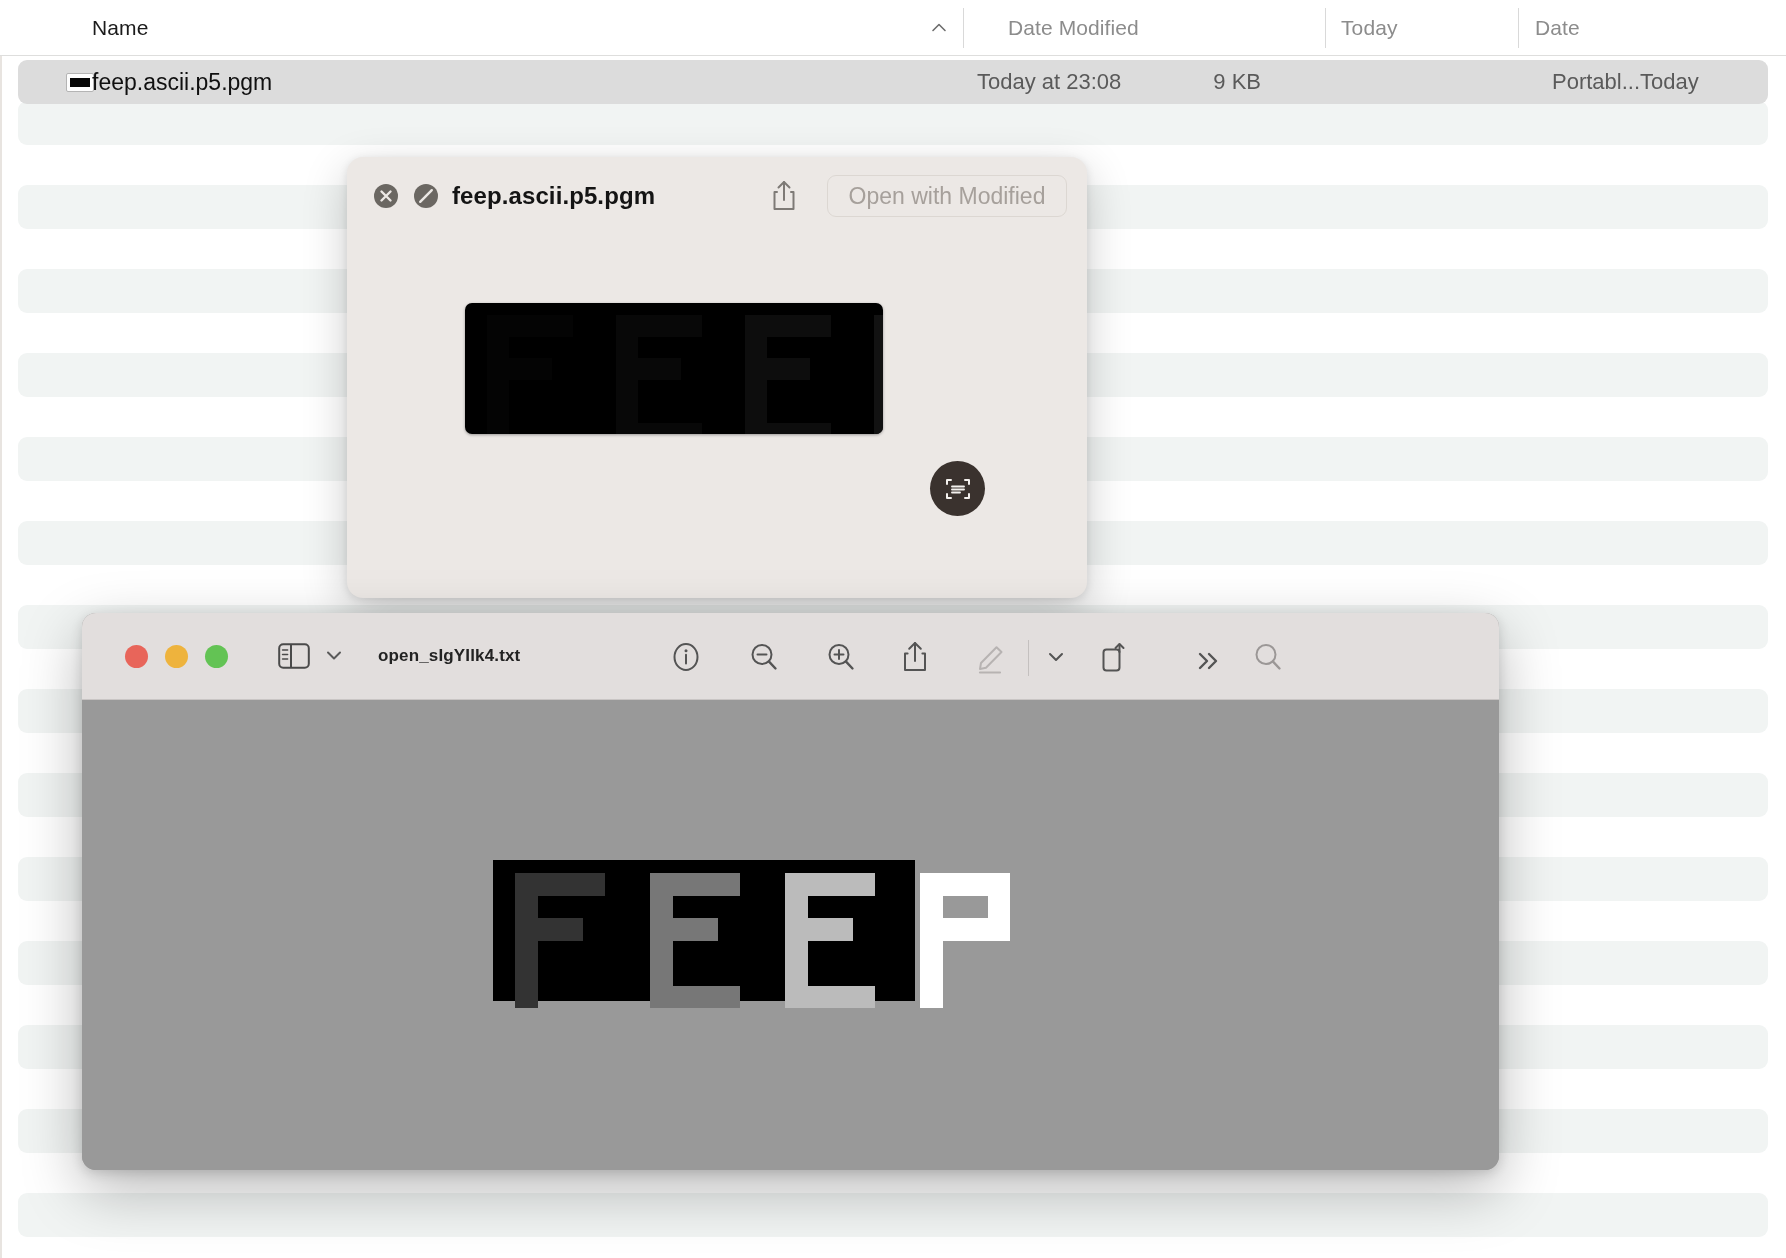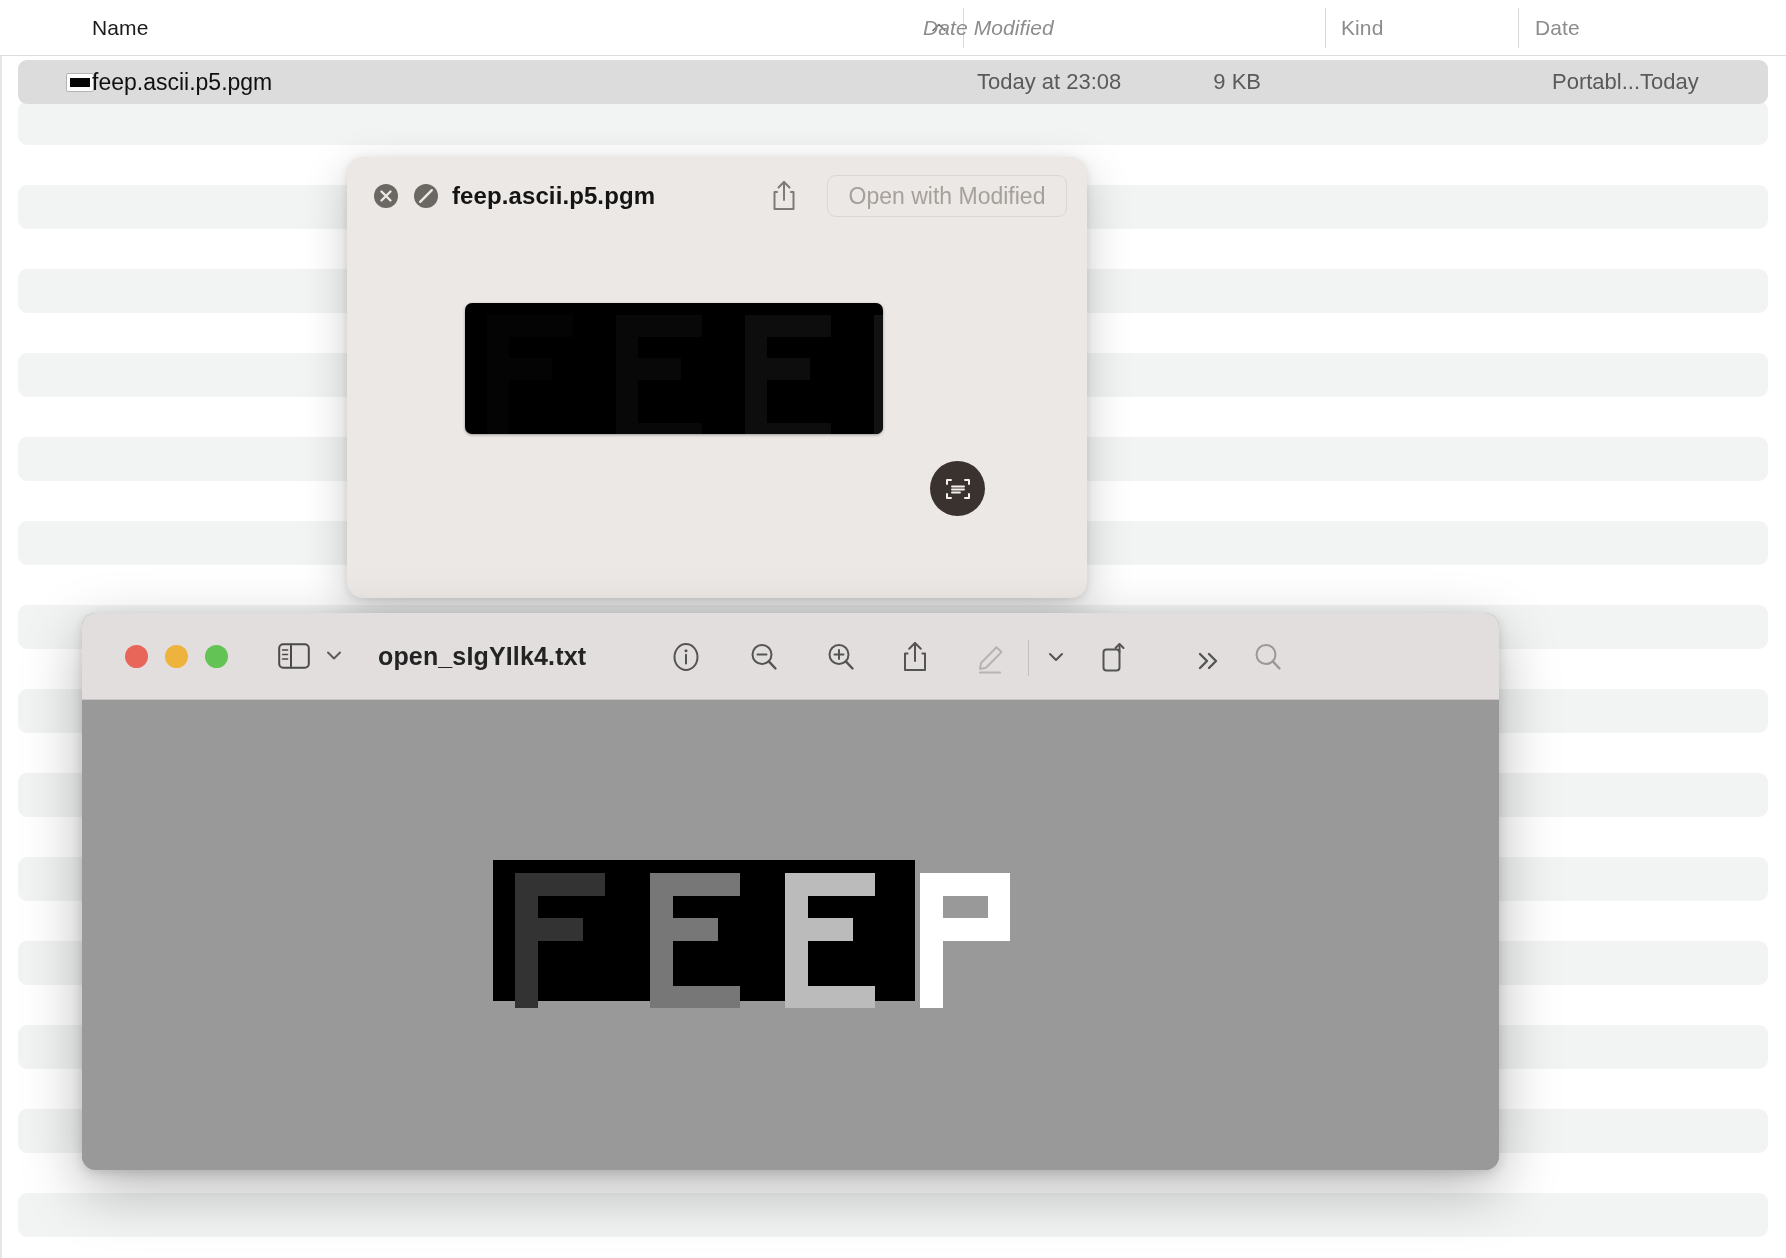--- a/index.html
+++ b/index.html
@@ -54,21 +54,21 @@
     color: #8c8c8c;
     letter-spacing: 0.1px;
     white-space: nowrap;
   }
 
   .col-header .cell.name {
     left: 92px;
     color: #1b1b1b;
     font-weight: 500;
   }
-  .col-header .cell.date   { left: 923px; font-style: italic; }
+  .col-header .cell.date   { left: 1008px; }
   .col-header .cell.size   { left: 1341px; }
   .col-header .cell.kind   { left: 1535px; }
 
   .col-divider {
     position: absolute;
     top: 8px;
     height: 40px;
     width: 1px;
     background: #d9d9d9;
   }
@@ -323,21 +323,21 @@
   }
   .pv-sidebar-icon svg, .pv-sidebar-chev svg { display: block; }
 
   .pv-title {
     position: absolute;
     left: 296px;
     top: 26px;
     height: 34px;
     display: flex;
     align-items: center;
-    font-size: 25px;
+    font-size: 17px;
     font-weight: 700;
     color: #232323;
     letter-spacing: 0.15px;
     white-space: nowrap;
   }
 
   .pv-tool {
     position: absolute;
     top: 26px;
     width: 36px;
@@ -392,21 +392,21 @@
       <div class="sort-caret">
         <svg width="18" height="18" viewBox="0 0 18 18">
           <path d="M3 11.5 L9 5.5 L15 11.5" fill="none" stroke="currentColor" stroke-width="1.6" stroke-linecap="round" stroke-linejoin="round"></path>
         </svg>
       </div>
 
       <div class="col-divider d1"></div>
       <div class="cell date">Date Modified</div>
 
       <div class="col-divider d2"></div>
-      <div class="cell size">Kind</div>
+      <div class="cell size">Today</div>
 
       <div class="col-divider d3"></div>
       <div class="cell kind">Date</div>
     </div>
 
     <div class="stripes" id="stripes">
         <div class="stripe" style="top: 44px;"></div>
         <div class="stripe" style="top: 128px;"></div>
         <div class="stripe" style="top: 212px;"></div>
         <div class="stripe" style="top: 296px;"></div>

